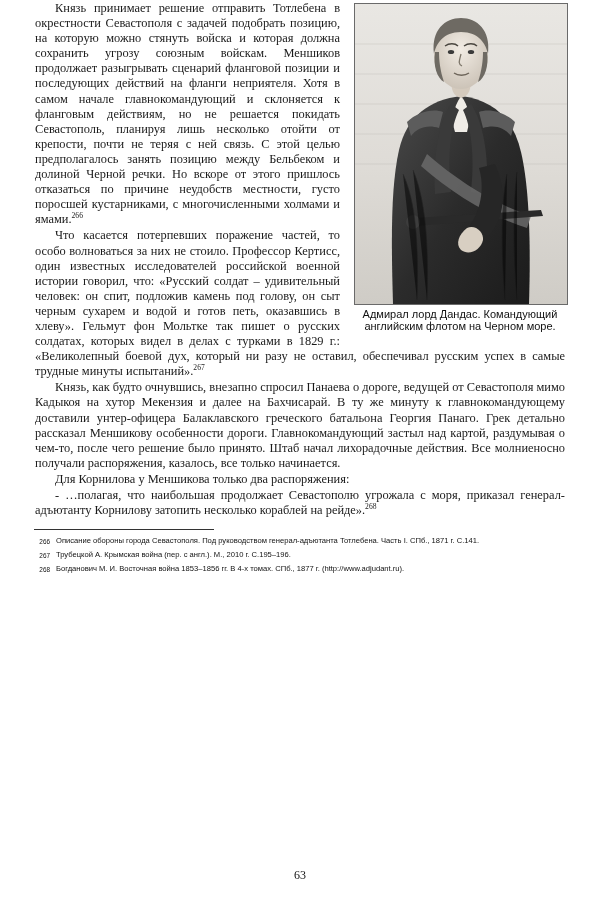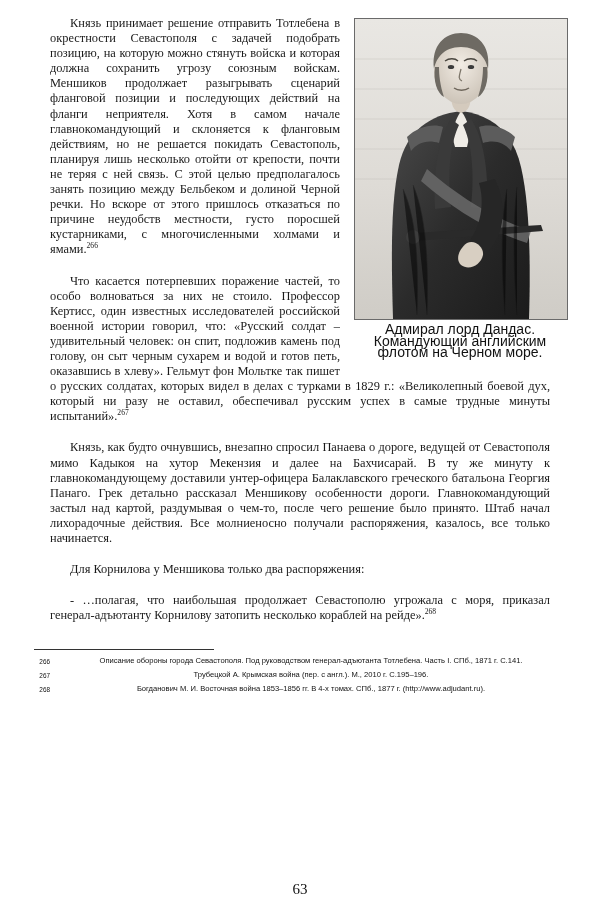--- a/index.html
+++ b/index.html
@@ -80,21 +80,21 @@
   .swirl.right { right: 8px; }
 
   
   .content {
     font-size: 12.4px;
     line-height: 15.1px;
     text-align: justify;
     hyphens: auto;
   }
   p.para {
-    margin: 16px;
+    margin: 1px;
     text-indent: 20px;
   }
 
   
   .figure {
     float: right;
     width: 212px;
     margin: 2px 0 6px 14px;
     shape-margin: 6px;
   }
@@ -102,21 +102,21 @@
     width: 212px;
     height: 300px;
     border: 1px solid #6a6a6a;
     background: #e7e5e1;
     position: relative;
     overflow: hidden;
   }
   .figure-caption {
     margin-top: 4px;
     font-family: "Liberation Sans", sans-serif;
-    font-size: 14px;
+    font-size: 11px;
     line-height: 11.6px;
     text-align: center;
     color: #111;
   }
 
   
   .portrait-svg { display: block; width: 212px; height: 300px; }
 
   
   .footnote-rule {
@@ -136,30 +136,30 @@
     gap: 6px;
     margin-bottom: 2px;
   }
   .footnote-num {
     width: 16px;
     text-align: right;
     font-size: 6.4px;
     padding-top: 1px;
     flex: none;
   }
-  .footnote-text { flex: 1; text-align: center; }
+  .footnote-text { flex: 1; }
 
   .page-number {
     position: absolute;
     left: 0;
     right: 0;
     bottom: 18px;
     text-align: center;
     font-family: "Liberation Serif", serif;
-    font-size: 15px;
+    font-size: 12px;
     color: #111;
   }
   sup.fn {
     font-size: 7.6px;
     vertical-align: super;
     line-height: 0;
   }
   .clear { clear: both; }
 </style>
 </head>

